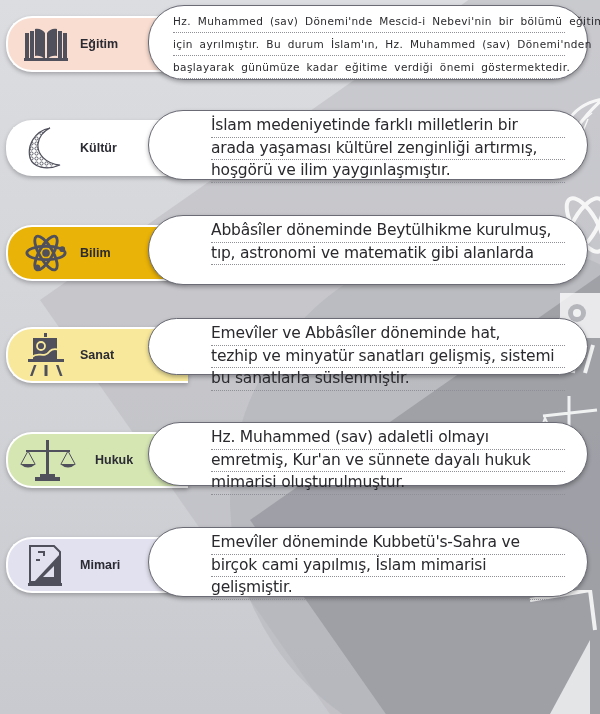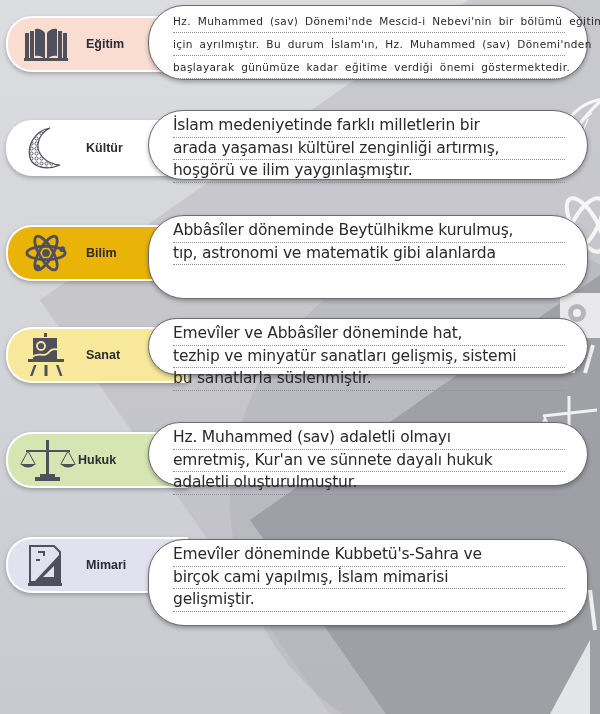--- a/index.html
+++ b/index.html
@@ -31,34 +31,34 @@
   .row { position: absolute; left: 0; width: 600px; height: 90px; z-index: 2; }
   .pill {
     position: absolute; left: 6px; width: 180px; height: 52px;
     border-radius: 26px 0 0 26px;
     border: 2px solid #ffffff; border-right: none;
     box-shadow: 0 2px 4px rgba(0,0,0,0.25);
     display: flex; align-items: center;
   }
   .pill .icon { width: 44px; height: 40px; margin-left: 16px; display:flex; align-items:center; justify-content:center; }
   .pill .label {
-    margin-left: 18px; font-weight: bold; font-size: 12.5px; color: #2b2b33;
+    margin-left: 12px; font-weight: bold; font-size: 12.5px; color: #2b2b33;
   }
   .bubble {
     position: absolute; left: 148px; width: 440px;
     background: #ffffff; border: 1.5px solid #6a6b75;
     border-radius: 36px;
     box-shadow: 0 2px 4px rgba(0,0,0,0.3);
     padding: 4px 22px 6px 24px; box-sizing: border-box;
   }
   .bubble .line {
     display: block; border-bottom: 1px dotted #8f9097;
     color: #2a2a2e; white-space: nowrap;
   }
-  .b-sans .line { font-family: "DejaVu Sans", sans-serif; font-size: 15.5px; line-height: 21.5px; letter-spacing: -0.2px; }
+  .b-sans .line { font-family: "DejaVu Sans", sans-serif; font-size: 15.5px; line-height: 21.5px; letter-spacing: -0.2px; margin-left: 38px; }
   .b-hand .line { font-family: "DejaVu Sans", sans-serif; font-size: 10.5px; line-height: 22px; text-align: center; letter-spacing: 0.4px; word-spacing: 3px; }
 </style>
 </head>
 <body>
 
 <div class="bg">
   <div class="band1"></div>
   <div class="circle"></div>
   <div class="band2"></div>
 
@@ -142,21 +142,21 @@
           <ellipse cx="23" cy="21" rx="20" ry="7" transform="rotate(60 23 21)"></ellipse>
           <ellipse cx="23" cy="21" rx="20" ry="7" transform="rotate(-60 23 21)"></ellipse>
         </g>
         <circle cx="23" cy="21" r="4" fill="#4f505c"></circle>
         <circle cx="40" cy="17" r="3" fill="#4f505c"></circle>
         <circle cx="14" cy="36" r="3" fill="#4f505c"></circle>
       </svg>
     </div>
     <span class="label">Bilim</span>
   </div>
-  <div class="bubble b-sans" style="top:0;height:84px">
+  <div class="bubble b-sans" style="top:0;height:70px">
     <span class="line">Abbâsîler döneminde Beytülhikme kurulmuş,</span>
     <span class="line">tıp, astronomi ve matematik gibi alanlarda</span>
   </div>
 </div>
 
 <div class="row" style="top:318px">
   <div class="pill" style="top:9px;background:#f7e89b">
     <div class="icon">
       <svg width="40" height="44" viewBox="0 0 40 44">
         <g fill="#4f505c">
@@ -188,42 +188,42 @@
           <rect x="28" y="2" width="3" height="34" stroke="none"></rect>
           <rect x="8" y="12" width="44" height="2" stroke="none"></rect>
           <path d="M10 13 L3 26 M10 13 L17 26 M50 13 L43 26 M50 13 L57 26" fill="none" stroke-width="1"></path>
           <path d="M2 26 Q10 33 18 26 Z" stroke="none"></path>
           <path d="M42 26 Q50 33 58 26 Z" stroke="none"></path>
           <rect x="22" y="36" width="15" height="3" stroke="none"></rect>
           <rect x="17" y="39" width="25" height="4" stroke="none"></rect>
         </g>
       </svg>
     </div>
-    <span class="label" style="margin-left:0">Hukuk</span>
+    <span class="label" style="margin-left:17px">Hukuk</span>
   </div>
   <div class="bubble b-sans" style="top:0;height:64px">
     <span class="line">Hz. Muhammed (sav) adaletli olmayı</span>
     <span class="line">emretmiş, Kur'an ve sünnete dayalı hukuk</span>
-    <span class="line">adaletli oluşturulmuştur.</span>
+    <span class="line">mimarisi oluşturulmuştur.</span>
   </div>
 </div>
 
 <div class="row" style="top:527px">
   <div class="pill" style="top:10px;background:#e2e1ef">
     <div class="icon">
       <svg width="40" height="46" viewBox="0 0 40 46">
         <g fill="none" stroke="#4f505c" stroke-width="2">
           <path d="M4 4 L28 4 L34 10 L34 40 L4 40 Z"></path>
           <path d="M12 10 L18 10 L18 14 M10 18 L14 18"></path>
         </g>
         <path d="M34 12 L34 40 L8 40 Z" fill="#4f505c"></path>
         <path d="M28 24 L28 35 L17 35 Z" fill="#e2e1ef"></path>
         <rect x="2" y="41" width="34" height="3" fill="#4f505c"></rect>
       </svg>
     </div>
     <span class="label">Mimari</span>
   </div>
-  <div class="bubble b-sans" style="top:12px;height:87px">
+  <div class="bubble b-sans" style="top:0;height:70px">
     <span class="line">Emevîler döneminde Kubbetü's-Sahra ve</span>
     <span class="line">birçok cami yapılmış, İslam mimarisi</span>
     <span class="line">gelişmiştir.</span>
   </div>
 </div>
 
 </body></html>

